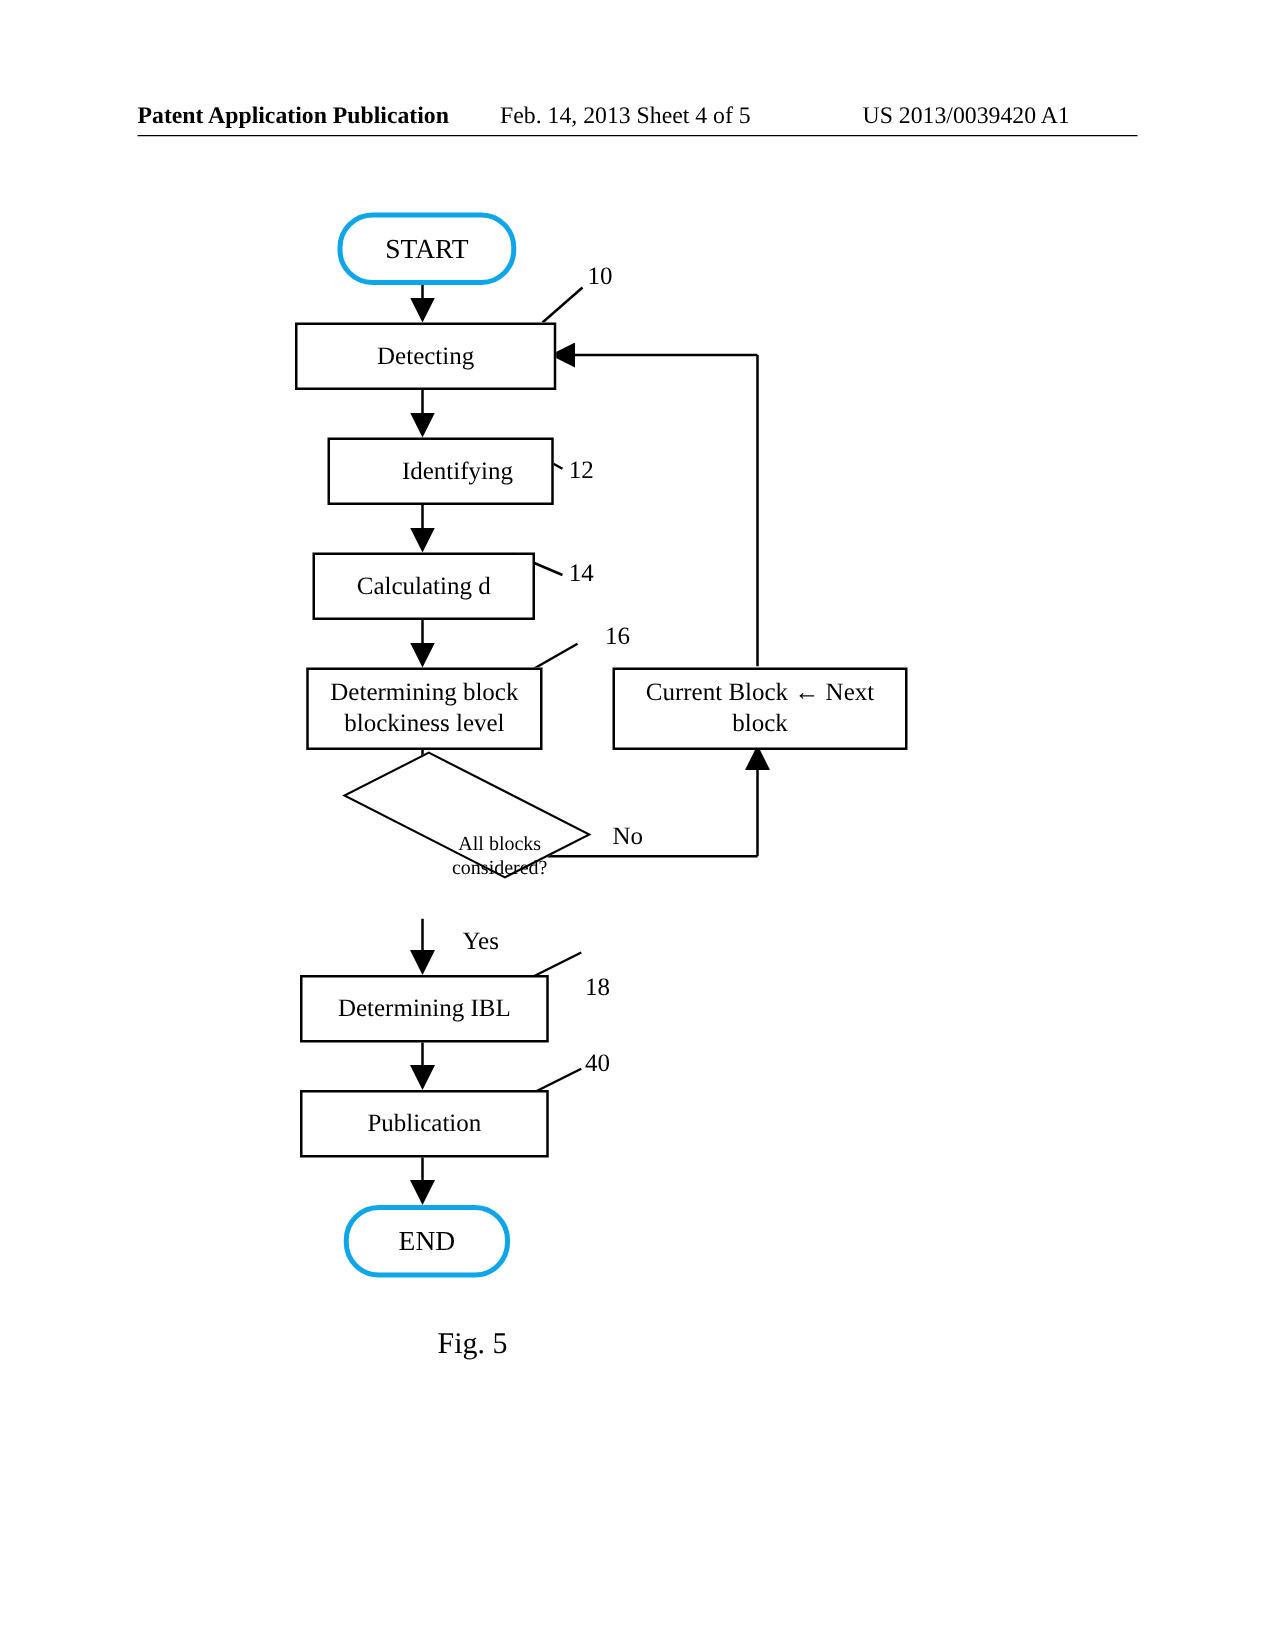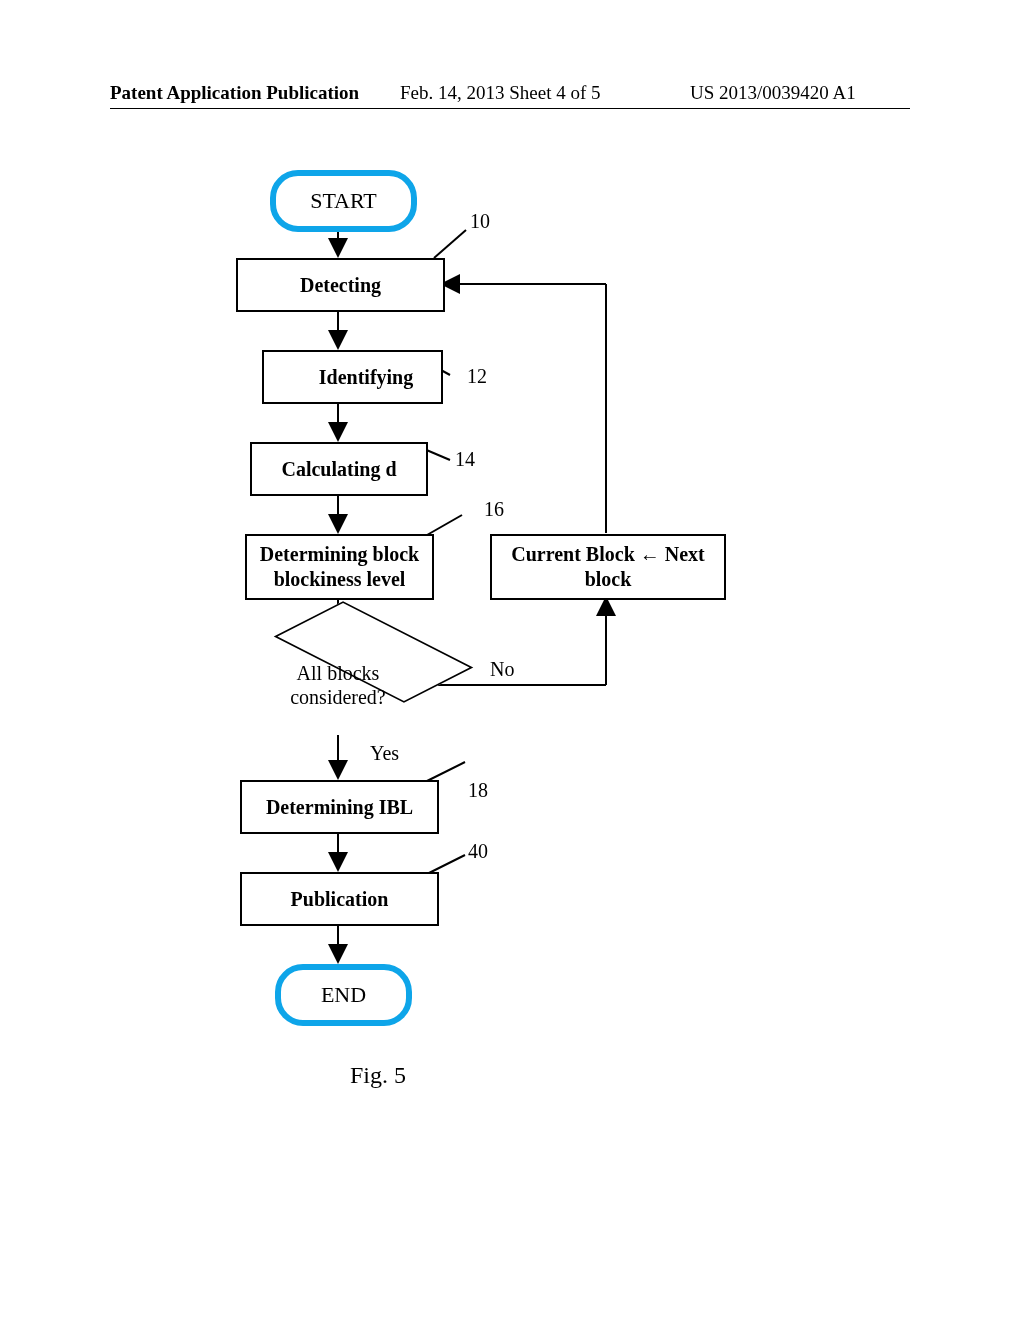--- a/index.html
+++ b/index.html
@@ -42,56 +42,55 @@
   }
   .canvas {
     position: absolute;
     top: 150px;
     left: 0;
     width: 1024px;
     height: 1000px;
   }
   .term {
     position: absolute;
-    border: 6px solid #0ea5e9;
+    border: 4px solid #0ea5e9;
     border-radius: 28px;
     display: flex;
     align-items: center;
     justify-content: center;
     font-size: 22px;
     background: #fff;
   }
   .proc {
     position: absolute;
     border: 2px solid #000;
     display: flex;
     align-items: center;
     justify-content: center;
     text-align: center;
     font-size: 20px;
     background: #fff;
     line-height: 1.25;
-    font-weight: bold;
   }
   .diamond-wrap {
     position: absolute;
   }
   .diamond {
     position: absolute;
     border: 2px solid #000;
     transform: rotate(45deg);
     background: #fff;
   }
   .diamond-text {
     position: absolute;
     display: flex;
     align-items: center;
-    justify-content: center;
+    justify-content: flex-end;
     text-align: center;
-    font-size: 20px;
+    font-size: 16px;
     line-height: 1.2;
   }
   .ref-label {
     position: absolute;
     font-size: 20px;
   }
   .edge-label {
     position: absolute;
     font-size: 20px;
   }
@@ -161,21 +160,21 @@
   </div>
 
   <div class="proc" style="left:236px; top:108px; width:205px; height:50px;">
     <span>Detecting</span>
   </div>
   <div class="ref-label" style="left:470px; top:60px;">10</div>
 
   <div class="proc" style="left:262px; top:200px; width:150px; height:50px;padding-left:27px;">
     <span>Identifying</span>
   </div>
-  <div class="ref-label" style="left:455px; top:215px;margin-left:12px;">12</div>
+  <div class="ref-label" style="left:455px; top:215px;">12</div>
 
   <div class="proc" style="left:250px; top:292px; width:174px; height:50px;align-items:center;">
     <span>Calculating d</span>
   </div>
   <div class="ref-label" style="left:455px; top:298px;">14</div>
 
   <div class="proc" style="left:245px; top:384px; width:185px; height:62px; white-space:pre-line;">
     <span>Determining block
 blockiness level</span>
   </div>

